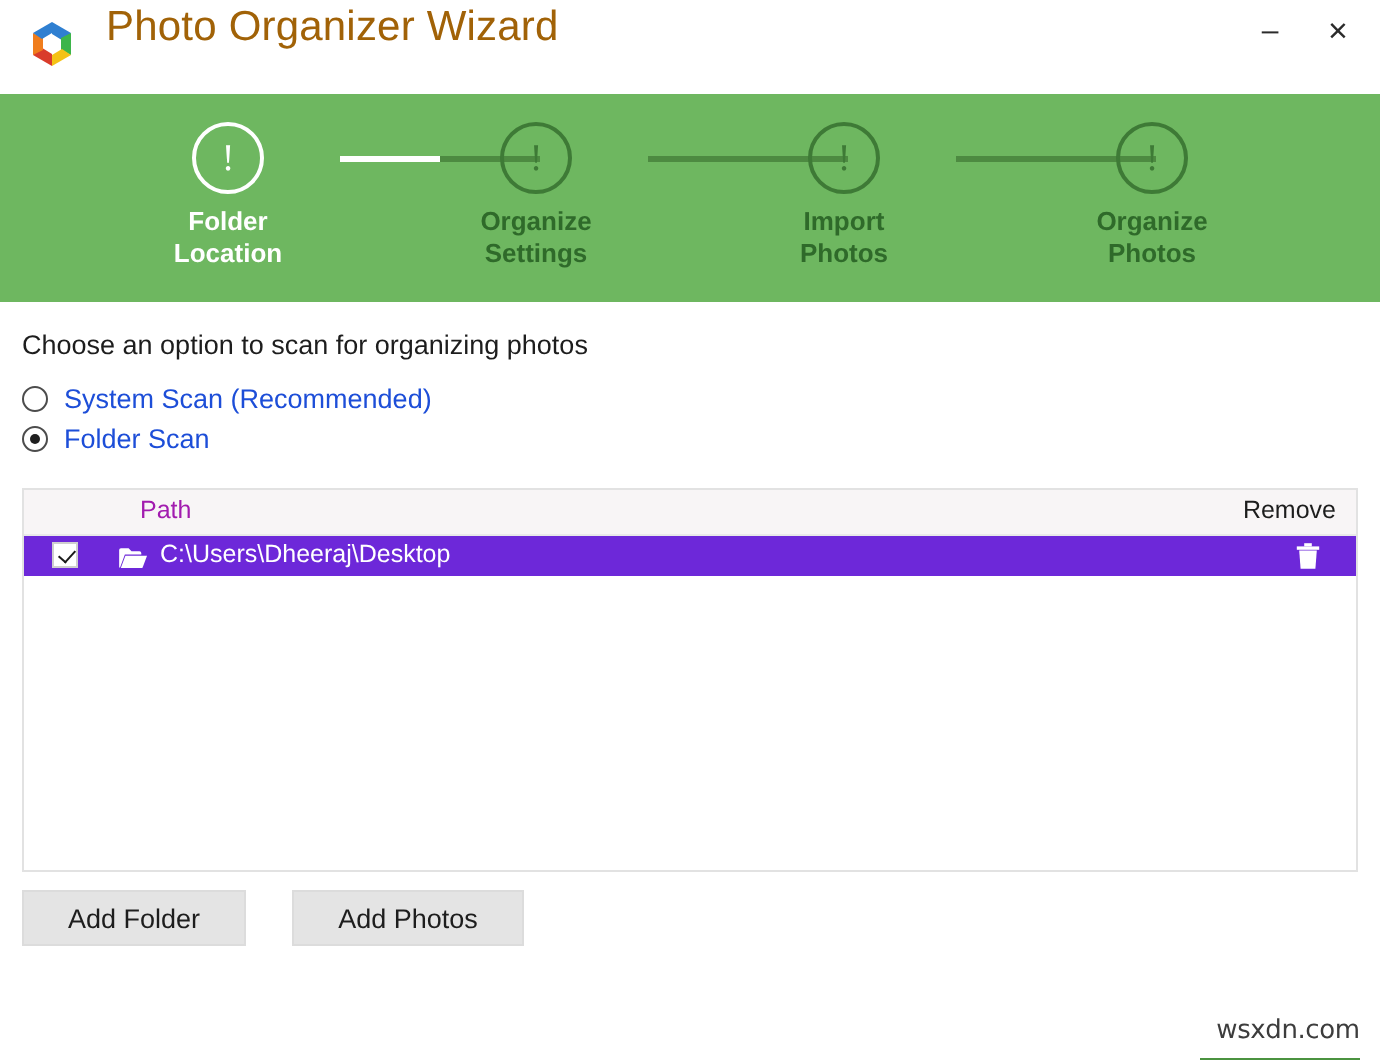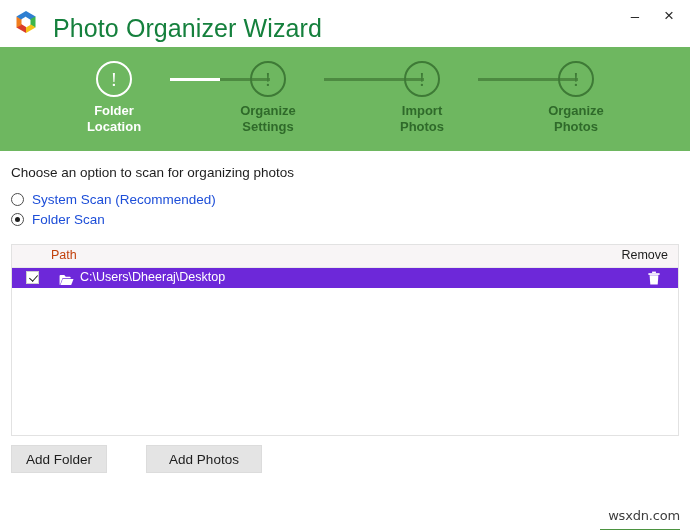--- a/index.html
+++ b/index.html
@@ -29,24 +29,24 @@
     width: 690px; height: 47px;
     background: #ffffff;
   }
   .logo {
     position: absolute;
     left: 11px; top: 9px;
     width: 30px; height: 30px;
   }
   .app-title {
     position: absolute;
-    left: 53px; top: 14px;
-    font-size: 25px;
+    left: 53px; top: 2px;
+    font-size: 21px;
     letter-spacing: 0.1px;
-    color: #15803d;
+    color: #a16207;
     font-weight: 400;
     white-space: nowrap;
   }
   .winbtn {
     position: absolute;
     top: 2px;
     width: 30px; height: 26px;
     display: flex;
     align-items: center;
     justify-content: center;
@@ -162,23 +162,23 @@
     background: #ffffff;
   }
   .thead {
     position: relative;
     height: 22px;
     background: #f8f5f6;
     border-bottom: 1px solid #e9e9e9;
   }
   .th-path {
     position: absolute;
-    left: 39px; top: 3px;
+    left: 58px; top: 3px;
     font-size: 12.5px;
-    color: #c2410c;
+    color: #a21caf;
   }
   .th-remove {
     position: absolute;
     right: 10px; top: 3px;
     font-size: 12.5px;
     color: #1d1d1d;
     text-align: center;
   }
   .trow {
     position: relative;
@@ -228,21 +228,21 @@
     background: #e4e4e4;
     border: 1px solid #dcdcdc;
     box-sizing: border-box;
     display: flex;
     align-items: center;
     justify-content: center;
     font-size: 13.5px;
     color: #1d1d1d;
     cursor: default;
   }
-  .btn-add-folder { left: 11px; top: 445px; width: 96px; }
+  .btn-add-folder { left: 11px; top: 445px; width: 112px; }
   .btn-add-photos { left: 146px; top: 445px; width: 116px; }
 
   .btn-next {
     position: absolute;
     left: 600px; top: 497px;
     width: 80px; height: 33px;
     background: #4b9340;
     display: flex;
     align-items: flex-start;
     justify-content: center;

